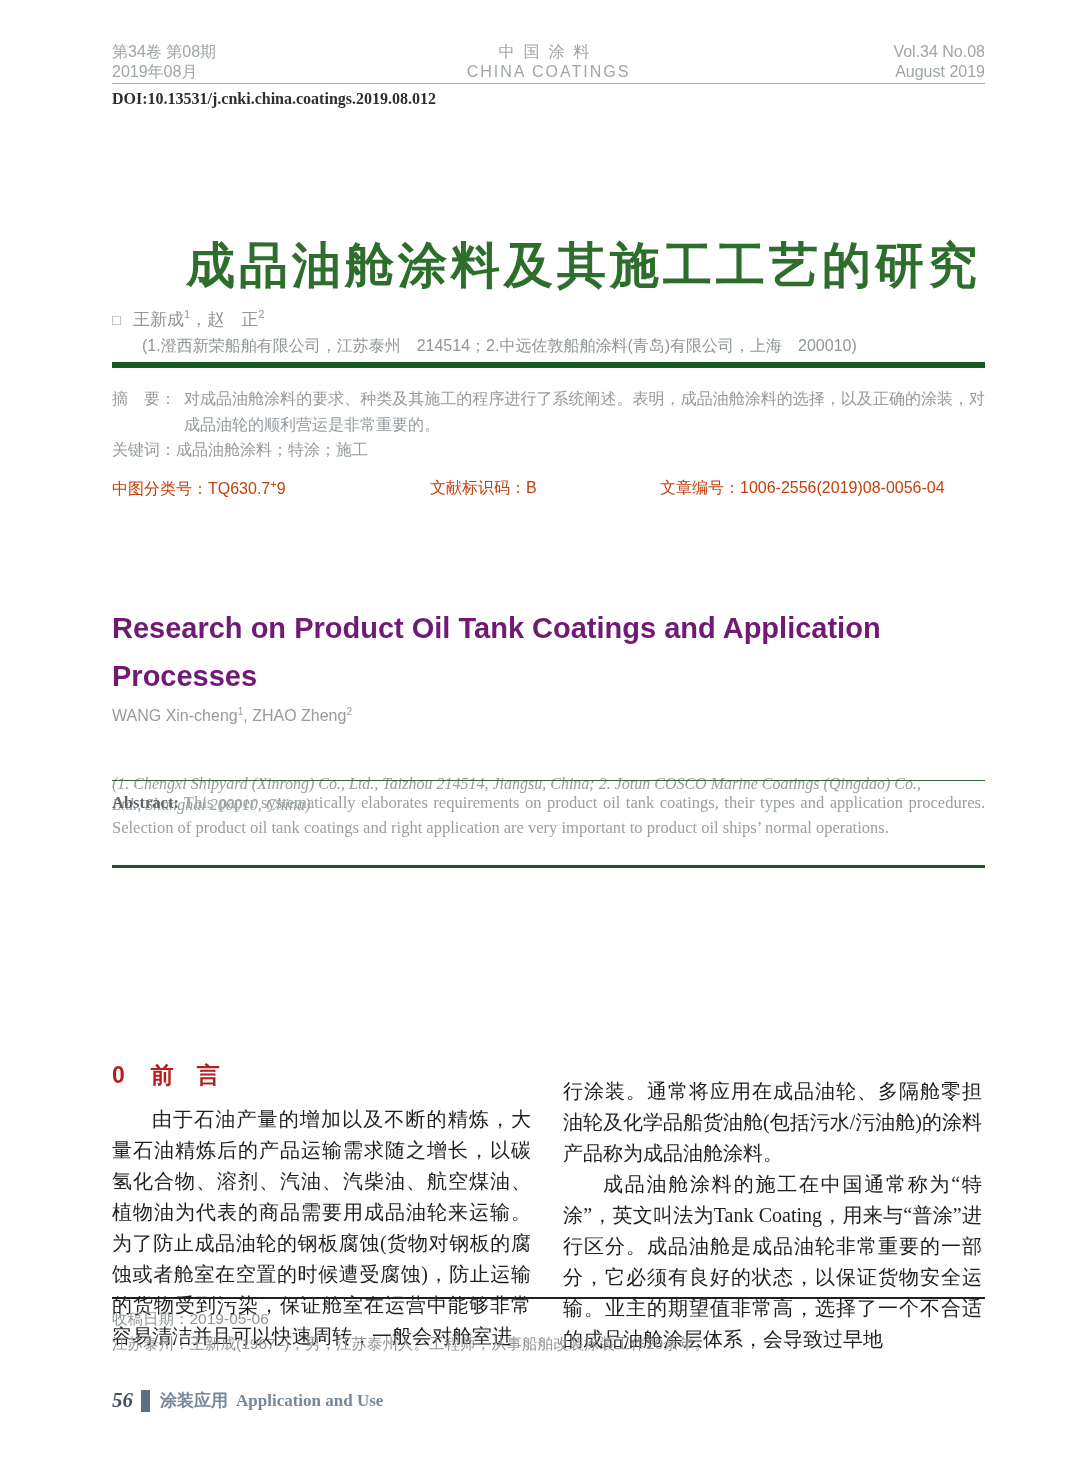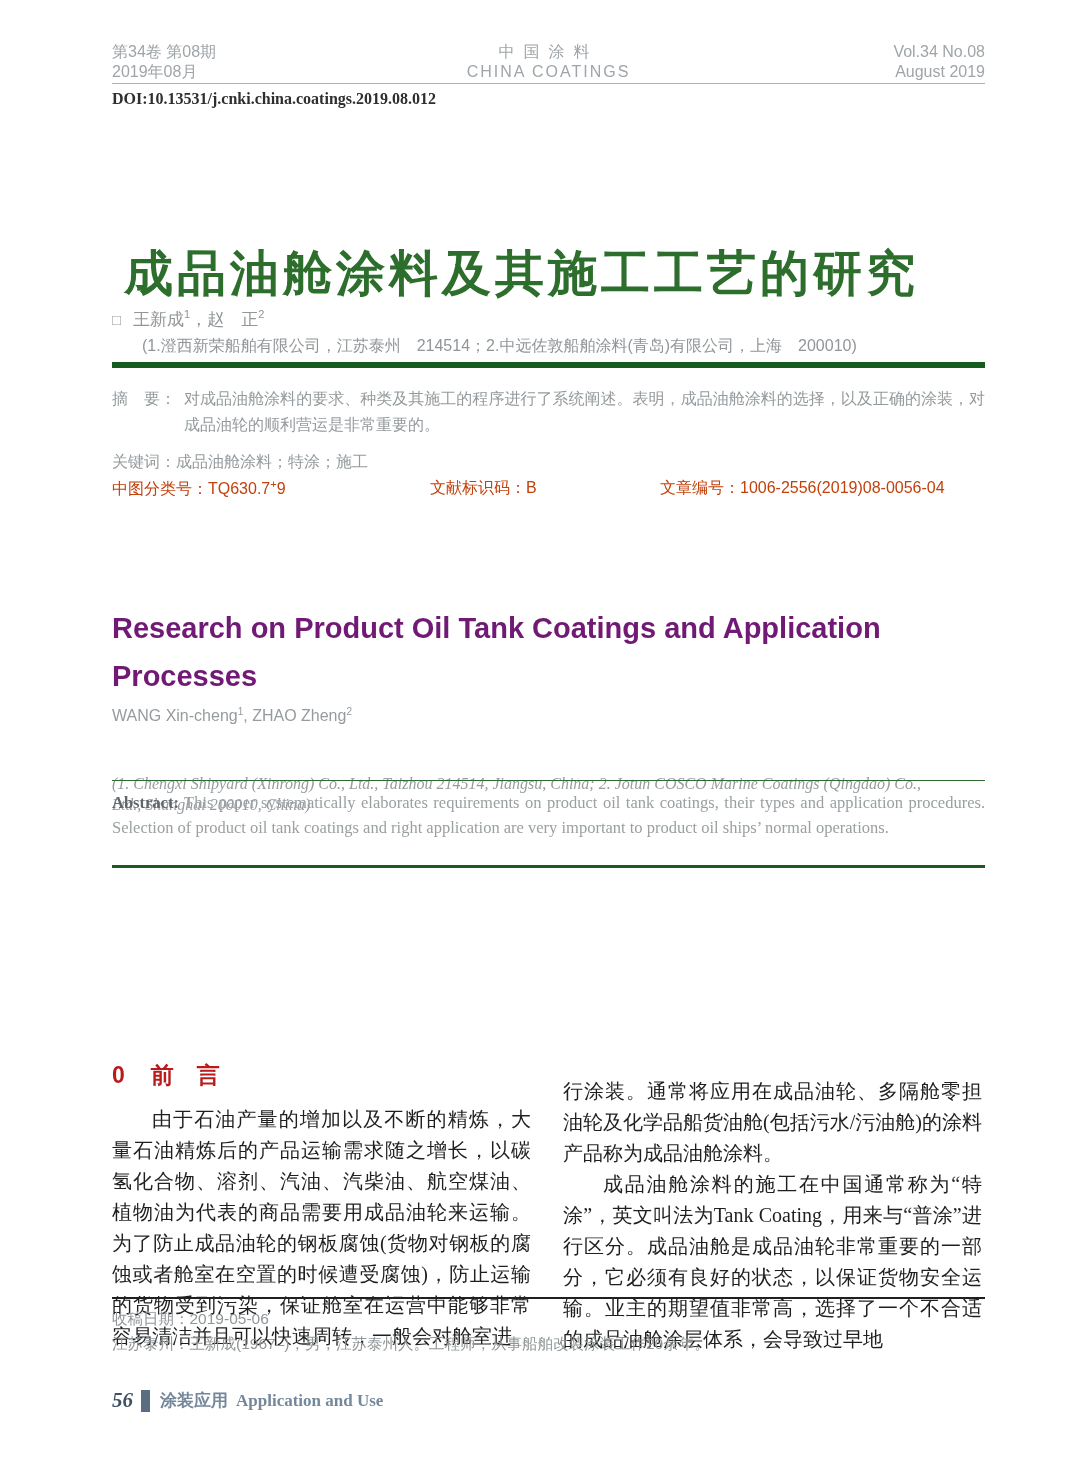--- a/index.html
+++ b/index.html
@@ -28,21 +28,21 @@
   .authors-cn { top:308px; color:#919699; font-size:17px; }
   .author-marker { display:inline-block; margin-right:12px; font-size:15px; color:#9aa0a3; }
   .authors-cn sup, .clc sup { font-size:11px; }
   .affil-cn { top:336px; padding-left:30px; color:#919699; font-size:16px; }
   .rule-thick { top:362px; height:6px; background:#155a1e; }
 
   
   .abstract-cn { top:386px; display:flex; color:#949a9d; font-size:16px; line-height:26px; }
   .abstract-label { flex:none; width:72px; }
   .abstract-text { flex:1; text-align:justify; }
-  .keywords-cn { top:452px; color:#949a9d; font-size:16px; }
+  .keywords-cn { top:440px; color:#949a9d; font-size:16px; }
   .meta-row { top:478px; display:flex; color:#c2410c; font-size:16px; }
   .meta-cell1 { width:318px; } .meta-cell2 { width:230px; } .meta-cell3 { flex:1; }
 
   
   .title-en { top:604px; width:850px; font-size:29px; font-weight:bold;
     color:#701a75; line-height:48px; }
   .authors-en { top:706px; color:#969b9e; font-size:16px; }
   .authors-en sup { font-size:10px; }
   .affil-en { top:734px; width:830px; color:#979c9f; font-size:16px; line-height:21px;
     font-style:italic; font-family:"Liberation Serif","DejaVu Serif",serif;margin-top:39px; }
@@ -95,21 +95,21 @@
       <div class="journal-en">CHINA COATINGS</div>
     </div>
     <div class="jh-right">
       <div>Vol.34 No.08</div>
       <div>August 2019</div>
     </div>
   </div>
   <div class="abs header-rule"></div>
   <div class="abs doi">DOI:10.13531/j.cnki.china.coatings.2019.08.012</div>
 
-  <h1 class="abs title-cn" style="margin:12px;">成品油舱涂料及其施工工艺的研究</h1>
+  <h1 class="abs title-cn" style="margin:4px;text-align:right;">成品油舱涂料及其施工工艺的研究</h1>
 
   <div class="abs authors-cn">
     <span class="author-marker">□</span><span>王新成</span><sup>1</sup><span>，</span><span>赵　正</span><sup>2</sup>
   </div>
   <div class="abs affil-cn">(1.澄西新荣船舶有限公司，江苏泰州　214514；2.中远佐敦船舶涂料(青岛)有限公司，上海　200010)</div>
 
   <div class="abs rule-thick"></div>
 
   <div class="abs abstract-cn">
     <span class="abstract-label">摘　要：</span>

